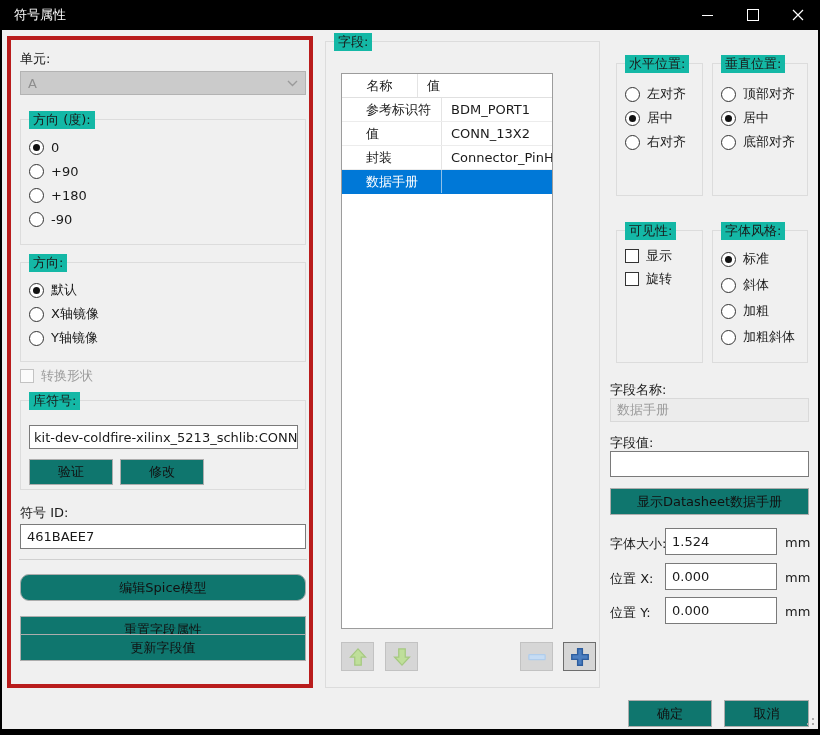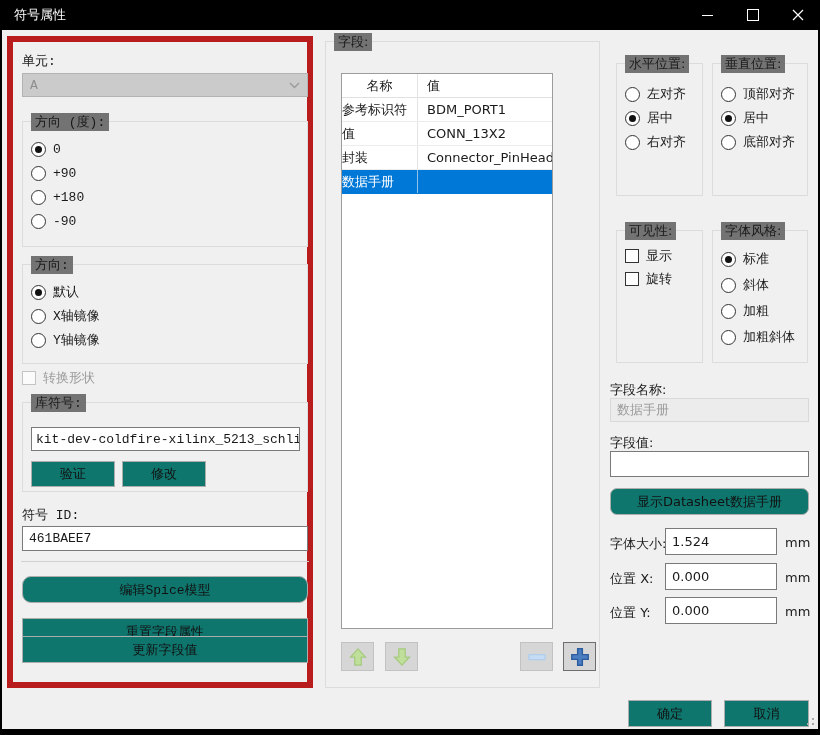--- a/index.html
+++ b/index.html
@@ -10,23 +10,23 @@
   .title { margin-left:14px; font-size:13px; color:#fff; }
   .winbtns { margin-left:auto; display:flex; height:100%; }
   .winbtn { width:45px; height:100%; display:flex; align-items:center; justify-content:center; }
   .ico-min { width:11px; height:1px; background:#fff; }
   .ico-max { width:10px; height:10px; border:1px solid #fff; }
 
   
   .content { position:absolute; left:2px; top:30px; width:816px; height:699px; background:#f0f0f0; font-size:13px; color:#1a1a1a; }
   .abs { position:absolute; box-sizing:border-box; }
 
-  .panel { border:6px solid #b91c1c;font-family:Liberation Mono, monospace; }
+  .panel { border:4px solid #b91c1c; }
   .groupbox { position:absolute; box-sizing:border-box; border:1px solid #dcdcdc; }
-  .legend { position:absolute; top:-9px; left:8px; background:#737373; padding:0 4px; white-space:nowrap; font-size:13px;text-align:right; }
+  .legend { position:absolute; top:-9px; left:8px; background:#14b8a6; padding:0 4px; white-space:nowrap; font-size:13px;text-align:right; }
 
   .lbl { white-space:nowrap; }
   .dim { color:#9b9b9b; }
 
   .row { display:flex; align-items:center; gap:7px; margin:0 0 8px 8px; height:16px; }
   .radio { width:15px; height:15px; border:1px solid #333; border-radius:50%; background:#fff; position:relative; flex:none; box-sizing:border-box; }
   .radio.checked::after { content:""; position:absolute; left:3px; top:3px; width:7px; height:7px; border-radius:50%; background:#111; }
   .checkbox { width:14px; height:14px; border:1px solid #333; background:#fff; flex:none; box-sizing:border-box; }
   .checkbox.disabled { border-color:#c3c3c3; background:#fbfbfb; }
 
@@ -41,21 +41,21 @@
          display:flex; align-items:center; justify-content:center; font-size:13px; color:#111; }
   .toolbtn { position:absolute; box-sizing:border-box; width:33px; height:29px; background:#d6d6d6; border:1px solid #c2c2c2;
              display:flex; align-items:center; justify-content:center; }
   .toolbtn.strong { border-color:#6e6e6e; }
 
   
   .grid { position:absolute; box-sizing:border-box; background:#fff; border:1px solid #9c9c9c; overflow:hidden; }
   .grid-row { display:flex; height:23px; align-items:stretch; border-bottom:1px solid #ececec; background:#fff; }
   .grid-row.header { border-bottom:1px solid #e0e0e0; }
   .cell { display:flex; align-items:center; overflow:hidden; white-space:nowrap; }
-  .cell.c-name { width:75px; flex:none; border-right:1px solid #e4e4e4; padding-left:0; }
+  .cell.c-name { width:75px; flex:none; border-right:1px solid #e4e4e4; padding-left:24px; }
   .header .cell.c-name { justify-content:center; padding-left:0; }
   .cell.c-val { flex:1; padding-left:9px; }
   .grid-row.selected { background:#0078d7; color:#fff; border-bottom-color:#0078d7; }
   .grid-row.selected .cell.c-name { border-right-color:#8fc0e8; }
 
   .sep { position:absolute; height:1px; background:#d0d0d0; }
 
   .grip { position:absolute; right:4px; bottom:4px; width:8px; height:8px;
           background:
             linear-gradient(#a9a9a9,#a9a9a9) 6px 6px/2px 2px no-repeat,
@@ -285,21 +285,21 @@
     <div class="abs lbl" style="left:608px;top:351px;">字段名称:</div>
     <div class="textfield disabled" style="left:608px;top:368px;width:199px;height:24px;">
       <span>数据手册</span>
     </div>
 
     <div class="abs lbl" style="left:608px;top:404px;">字段值:</div>
     <div class="textfield" style="left:608px;top:421px;width:199px;height:26px;">
       <span></span>
     </div>
 
-    <div class="btn" style="left:608px;top:458px;width:199px;height:27px;border-radius:7px;">显示Datasheet数据手册</div>
+    <div class="btn" style="left:608px;top:458px;width:199px;height:27px;">显示Datasheet数据手册</div>
 
     <div class="abs lbl" style="left:608px;top:505px;">字体大小:</div>
     <div class="textfield" style="left:663px;top:498px;width:112px;height:27px;">
       <span>1.524</span>
     </div>
     <div class="abs lbl" style="left:783px;top:505px;">mm</div>
 
     <div class="abs lbl" style="left:608px;top:540px;">位置 X:</div>
     <div class="textfield" style="left:663px;top:533px;width:112px;height:27px;">
       <span>0.000</span>

